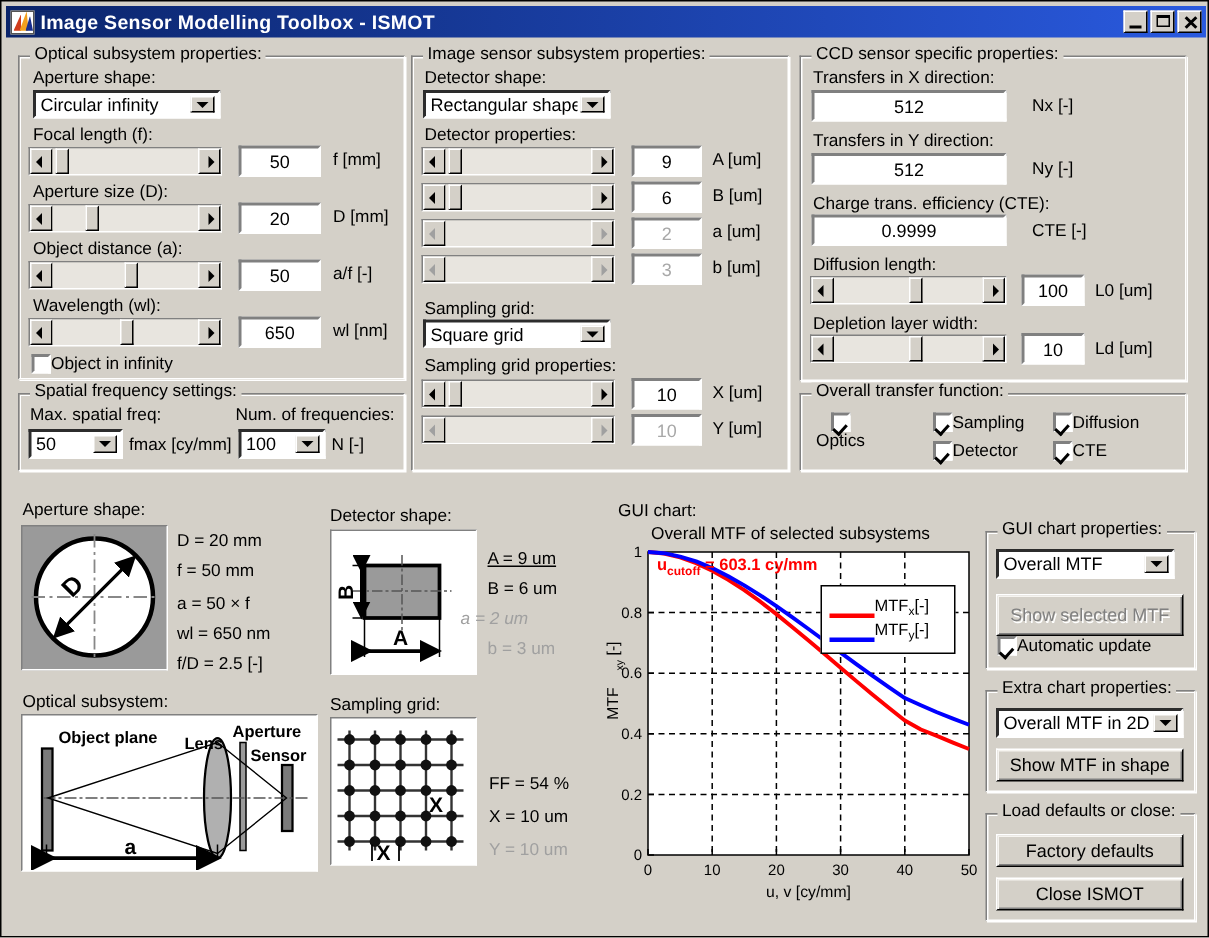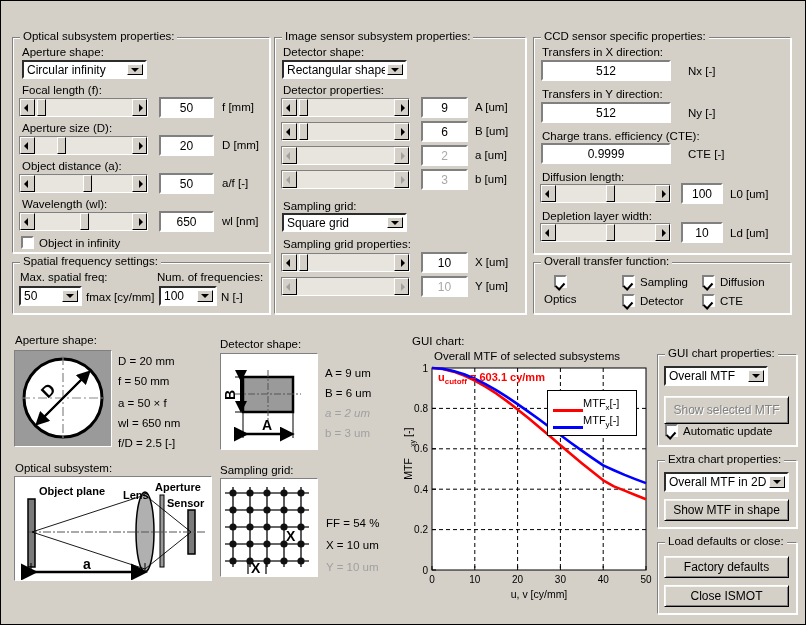--- a/index.html
+++ b/index.html
@@ -110,21 +110,21 @@
 
   .btn{
     position:absolute;background:#d4d0c8;
     border:1px solid;border-color:#fff #000 #000 #fff;
     box-shadow: inset 1px 1px 0 #f6f4f0, inset -1px -1px 0 #808080;
     display:flex;align-items:center;justify-content:center;
     font-size:12px;color:#000;cursor:default;white-space:nowrap;
   }
   .btn.dis{color:#808080;text-shadow:1px 1px 0 #fff;}
 
-  .chk{position:absolute;display:flex;align-items:center;gap:5px;font-size:11.5px;white-space:nowrap;cursor:default;}
+  .chk{position:absolute;display:flex;align-items:center;font-size:11.5px;white-space:nowrap;cursor:default;}
   .chk .box{
     width:13px;height:13px;background:#fff;flex:none;
     border:2px solid;border-color:#808080 #fff #fff #808080;position:relative;
   }
   .chk.on .box:after{
     content:"";position:absolute;left:1px;top:4px;width:4px;height:7px;
     border:solid #000;border-width:0 2px 2px 0;transform:rotate(42deg);
   }
 
   .panel{
@@ -142,20 +142,40 @@
   .legend .row{display:flex;align-items:flex-end;font-size:11px;}
   .legend .swatch{width:30px;height:3px;flex:none;}
   .cut-lbl{position:absolute;color:#f00;font-weight:bold;font-size:11px;white-space:nowrap;}
   sub{font-size:8px;}
 </style>
 </head>
 <body>
 
 <div id="app">
 
+  <div class="titlebar">
+    <div class="title-icon">
+      <i class="ti-a"></i>
+        <i class="ti-b"></i>
+        <i class="ti-c"></i>
+    </div>
+    <div class="title-text">Image Sensor Modelling Toolbox - ISMOT</div>
+    <div class="win-btns">
+      <div class="win-btn wb-min">
+          <span class="g"></span>
+        </div>
+      <div class="win-btn wb-max">
+          <span class="g"></span>
+        </div>
+      <div class="win-btn wb-close">
+          <span class="g g1"></span>
+          <span class="g g2"></span>
+        </div>
+    </div>
+  </div>
 
   <div class="grp" style="left:10px;top:35px;width:258px;height:216px;">
     <span class="grp-title">Optical subsystem properties:</span>
   </div>
   <div class="lbl" style="left:20px;top:44px;">Aperture shape:</div>
   <div class="combo" style="left:20px;top:58px;width:125px;height:19px;">
     <span class="cv">Circular infinity</span>
     <span class="carrow"></span>
   </div>
 
@@ -395,23 +415,23 @@
       <line x1="14" y1="23" x2="26" y2="23" stroke="#000" stroke-width="1"></line>
       <line x1="14" y1="58" x2="26" y2="58" stroke="#000" stroke-width="1"></line>
       <line x1="20" y1="25" x2="20" y2="56" stroke="#000" stroke-width="2" marker-start="url(#dh)" marker-end="url(#dh)"></line>
       <text x="14" y="46" font-family="Liberation Sans, sans-serif" font-size="14" font-weight="bold" fill="#000" transform="rotate(-90 14 46)">B</text>
       <line x1="22" y1="58" x2="22" y2="84" stroke="#000" stroke-width="1"></line>
       <line x1="72" y1="58" x2="72" y2="84" stroke="#000" stroke-width="1"></line>
       <line x1="24" y1="80" x2="70" y2="80" stroke="#000" stroke-width="2.5" marker-start="url(#dh)" marker-end="url(#dh)"></line>
       <text x="41" y="76" font-family="Liberation Sans, sans-serif" font-size="14" font-weight="bold" fill="#000">A</text>
     </svg>
   </div>
-  <div class="lbl" style="left:323px;top:365px;">A = 9 um</div>
+  <div class="lbl" style="left:323px;top:365px;text-decoration:underline;">A = 9 um</div>
   <div class="lbl" style="left:323px;top:385px;">B = 6 um</div>
-  <div class="lbl dim" style="left:323px;top:405px;font-style:italic;">a = 2 um</div>
+  <div class="lbl dim" style="left:305px;top:405px;font-style:italic;">a = 2 um</div>
   <div class="lbl dim" style="left:323px;top:425px;">b = 3 um</div>
 
   <div class="lbl" style="left:13px;top:460px;">Optical subsystem:</div>
   <div class="panel" style="left:12px;top:474px;width:198px;height:105px;background:#fff;">
     <svg width="196" height="103" viewBox="0 0 196 103">
       <rect x="13" y="22" width="7" height="68" fill="#7a7a7a" stroke="#000" stroke-width="1.5"></rect>
       <ellipse cx="130" cy="55" rx="9" ry="40" fill="#b0b0b0" stroke="#000" stroke-width="1.5"></ellipse>
       <rect x="145" y="18" width="4" height="72" fill="#9a9a9a" stroke="#000" stroke-width="1"></rect>
       <rect x="173" y="33" width="7" height="44" fill="#7a7a7a" stroke="#000" stroke-width="1.5"></rect>
       <line x1="14" y1="55" x2="190" y2="55" stroke="#555" stroke-width="1" stroke-dasharray="8,2,2,2"></line>
@@ -539,21 +559,21 @@
       <div class="row">
         <span class="swatch" id="sw1" style="background: rgb(0, 0, 255);"></span>
         <span>MTF<sub>y</sub>[-]</span>
       </div>
     </div>
   </div>
 
   <div class="grp" style="left:655px;top:352px;width:140px;height:92px;">
     <span class="grp-title">GUI chart properties:</span>
   </div>
-  <div class="combo" style="left:662px;top:364px;width:104px;height:20px;">
+  <div class="combo" style="left:662px;top:364px;width:119px;height:20px;">
     <span class="cv">Overall MTF</span>
     <span class="carrow"></span>
   </div>
   <div class="btn dis" style="left:662px;top:394px;width:125px;height:28px;">Show selected MTF</div>
   <div class="chk on" style="left:663px;top:422px;">
     <span class="box"></span>
     <span>Automatic update</span>
   </div>
 
   <div class="grp" style="left:655px;top:458px;width:140px;height:68px;">

